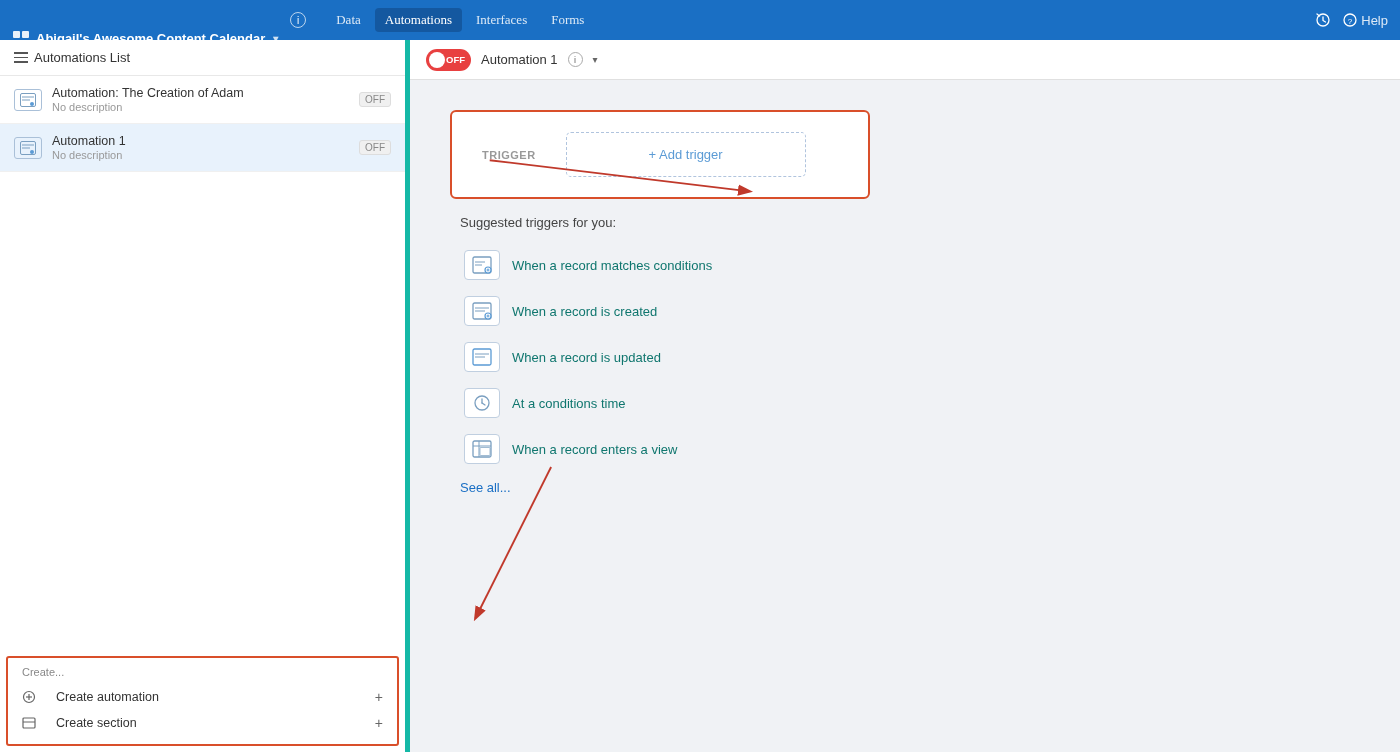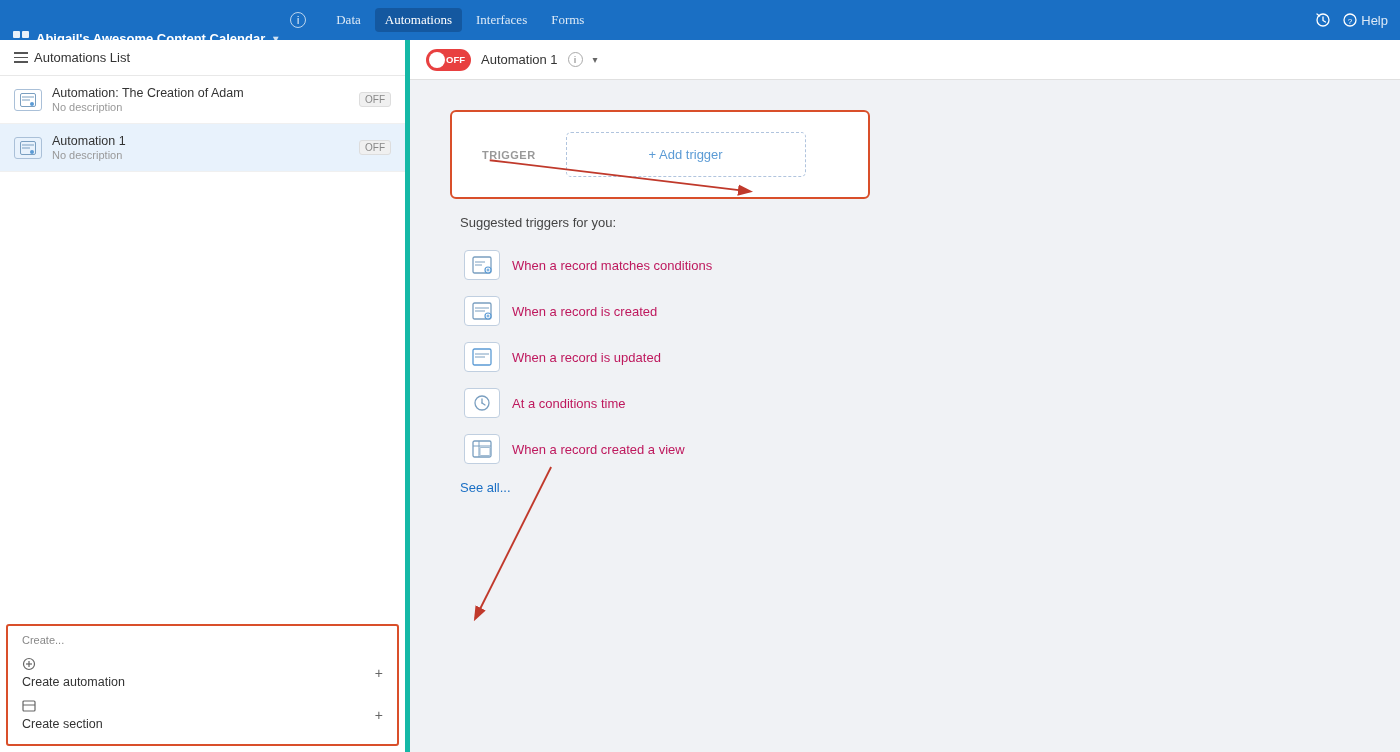--- a/index.html
+++ b/index.html
@@ -34,21 +34,21 @@
     .automation-item { display: flex; align-items: center; padding: 10px 14px; border-bottom: 1px solid #f0f0f0; cursor: pointer; gap: 10px; }
     .automation-item.active { background: #e8f2fc; }
     .automation-icon { width: 28px; height: 22px; border: 1.5px solid #aac0d8; border-radius: 3px; display: flex; align-items: center; justify-content: center; flex-shrink: 0; }
     .automation-icon svg { width: 16px; height: 16px; }
     .automation-info { flex: 1; }
     .automation-name { font-size: 12.5px; font-weight: 500; color: #333; }
     .automation-desc { font-size: 11px; color: #999; margin-top: 1px; }
     .automation-toggle { font-size: 10px; color: #888; background: #f0f0f0; border: 1px solid #ddd; border-radius: 3px; padding: 1px 5px; }
     .create-label { font-size: 11px; color: #888; margin-bottom: 6px; }
     .create-item { display: flex; align-items: center; justify-content: space-between; padding: 5px 0; cursor: pointer; font-size: 12.5px; color: #333; }
-    .create-item-left { display: flex; align-items: flex-start; gap: 4px; flex-direction: column; }
+    .create-item-left { display: flex; align-items: center; gap: 20px; }
     .plus-icon { font-size: 14px; color: #666; }
 
     
     .sidebar-footer-box { border: 2px solid #d94f2a; border-radius: 3px; padding: 8px 14px; margin: 6px; }
 
     
     .main-content { flex: 1; display: flex; flex-direction: column; overflow: hidden; background: #f0f2f5; }
     .content-header { background: white; border-bottom: 1px solid #e0e0e0; padding: 0 16px; height: 40px; display: flex; align-items: center; gap: 10px; }
     .toggle-knob { width: 18px; height: 18px; border-radius: 50%; background: white; flex-shrink: 0; }
     .toggle-wrapper { display: flex; align-items: center; gap: 0; background: #e84040; border-radius: 11px; padding: 2px 4px 2px 3px; height: 22px; }
@@ -66,21 +66,21 @@
     .trigger-area { border: 2px solid #d94f2a; border-radius: 6px; background: white; padding: 20px 30px; display: flex; align-items: center; gap: 30px; min-width: 420px; }
     .trigger-label { font-size: 11px; color: #999; font-weight: 600; letter-spacing: 0.5px; text-transform: uppercase; white-space: nowrap; }
     .add-trigger-btn { border: 1.5px dashed #b0c4de; border-radius: 5px; padding: 14px 40px; display: flex; align-items: center; justify-content: center; gap: 6px; cursor: pointer; color: #5b9bd5; font-size: 13px; min-width: 240px; }
 
     
     .suggestions { margin-top: 16px; background: transparent; }
     .suggestions-title { font-size: 13px; color: #444; margin-bottom: 12px; font-weight: 400; }
     .suggestion-item { display: flex; align-items: center; gap: 12px; padding: 8px 4px; cursor: pointer; border-radius: 4px; }
     .suggestion-icon { width: 36px; height: 30px; border: 1.5px solid #c0cfe0; border-radius: 4px; display: flex; align-items: center; justify-content: center; background: white; flex-shrink: 0; }
     .suggestion-icon svg { width: 20px; height: 18px; }
-    .suggestion-text { font-size: 13px; color: #be185d; }
+    .suggestion-text { font-size: 13px; color: #0f766e; }
     .see-all { color: #1a6fc4; font-size: 13px; cursor: pointer; margin-top: 8px; display: inline-block; }
   </style>
 </head>
 <body>
 
 <div class="top-nav">
   <div class="nav-logo">
     <svg viewBox="0 0 18 18" fill="none">
       <rect x="1" y="1" width="7" height="7" rx="1" fill="white" fill-opacity="0.9"></rect>
       <rect x="10" y="1" width="7" height="7" rx="1" fill="white" fill-opacity="0.9"></rect>
@@ -289,21 +289,21 @@
           
           <div class="suggestion-item">
             <div class="suggestion-icon">
               <svg viewBox="0 0 20 18" fill="none">
                 <rect x="1" y="1" width="18" height="16" rx="1.5" stroke="#7a9fc0" stroke-width="1.3" fill="none"></rect>
                 <line x1="1" y1="6" x2="19" y2="6" stroke="#7a9fc0" stroke-width="1"></line>
                 <line x1="7" y1="1" x2="7" y2="17" stroke="#7a9fc0" stroke-width="1"></line>
                 <rect x="8" y="7.5" width="10" height="8" rx="0.5" fill="none" stroke="#7a9fc0" stroke-width="0.7"></rect>
               </svg>
             </div>
-            <span class="suggestion-text">When a record created a view</span>
+            <span class="suggestion-text">When a record enters a view</span>
           </div>
 
           <span class="see-all">See all...</span>
         </div>
       </div>
     </div>
   </div>
 </div>
 
 </body></html>

